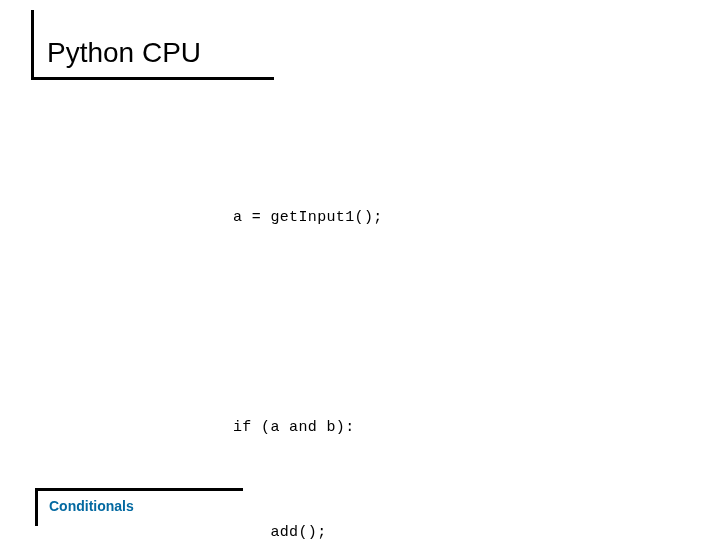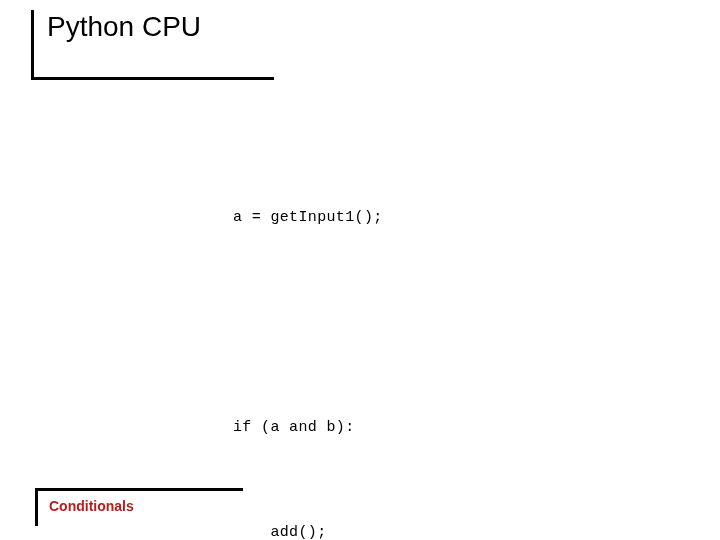--- a/index.html
+++ b/index.html
@@ -42,21 +42,21 @@
     position: absolute;
     left: 0;
     bottom: 0;
     width: 243px;
     height: 3px;
     background: #000000;
   }
   .slide-title {
     position: absolute;
     left: 16px;
-    top: 0;
+    top: 26px;
     margin: 0;
     font-family: "Liberation Sans", sans-serif;
     font-size: 28px;
     font-weight: normal;
     line-height: 34px;
     color: #000000;
     white-space: nowrap;
     letter-spacing: 0px;
   }
 
@@ -107,21 +107,21 @@
   }
   .footer-label {
     position: absolute;
     left: 14px;
     top: 9px;
     margin: 0;
     font-family: "Liberation Sans", sans-serif;
     font-size: 14px;
     font-weight: bold;
     line-height: 18px;
-    color: #b91c1c;
+    color: #0369a1;
     white-space: nowrap;
   }
 </style>
 </head>
 <body>
 
 <div class="slide">
 
   <div class="title-block">
     <div class="title-rule-vertical"></div>

